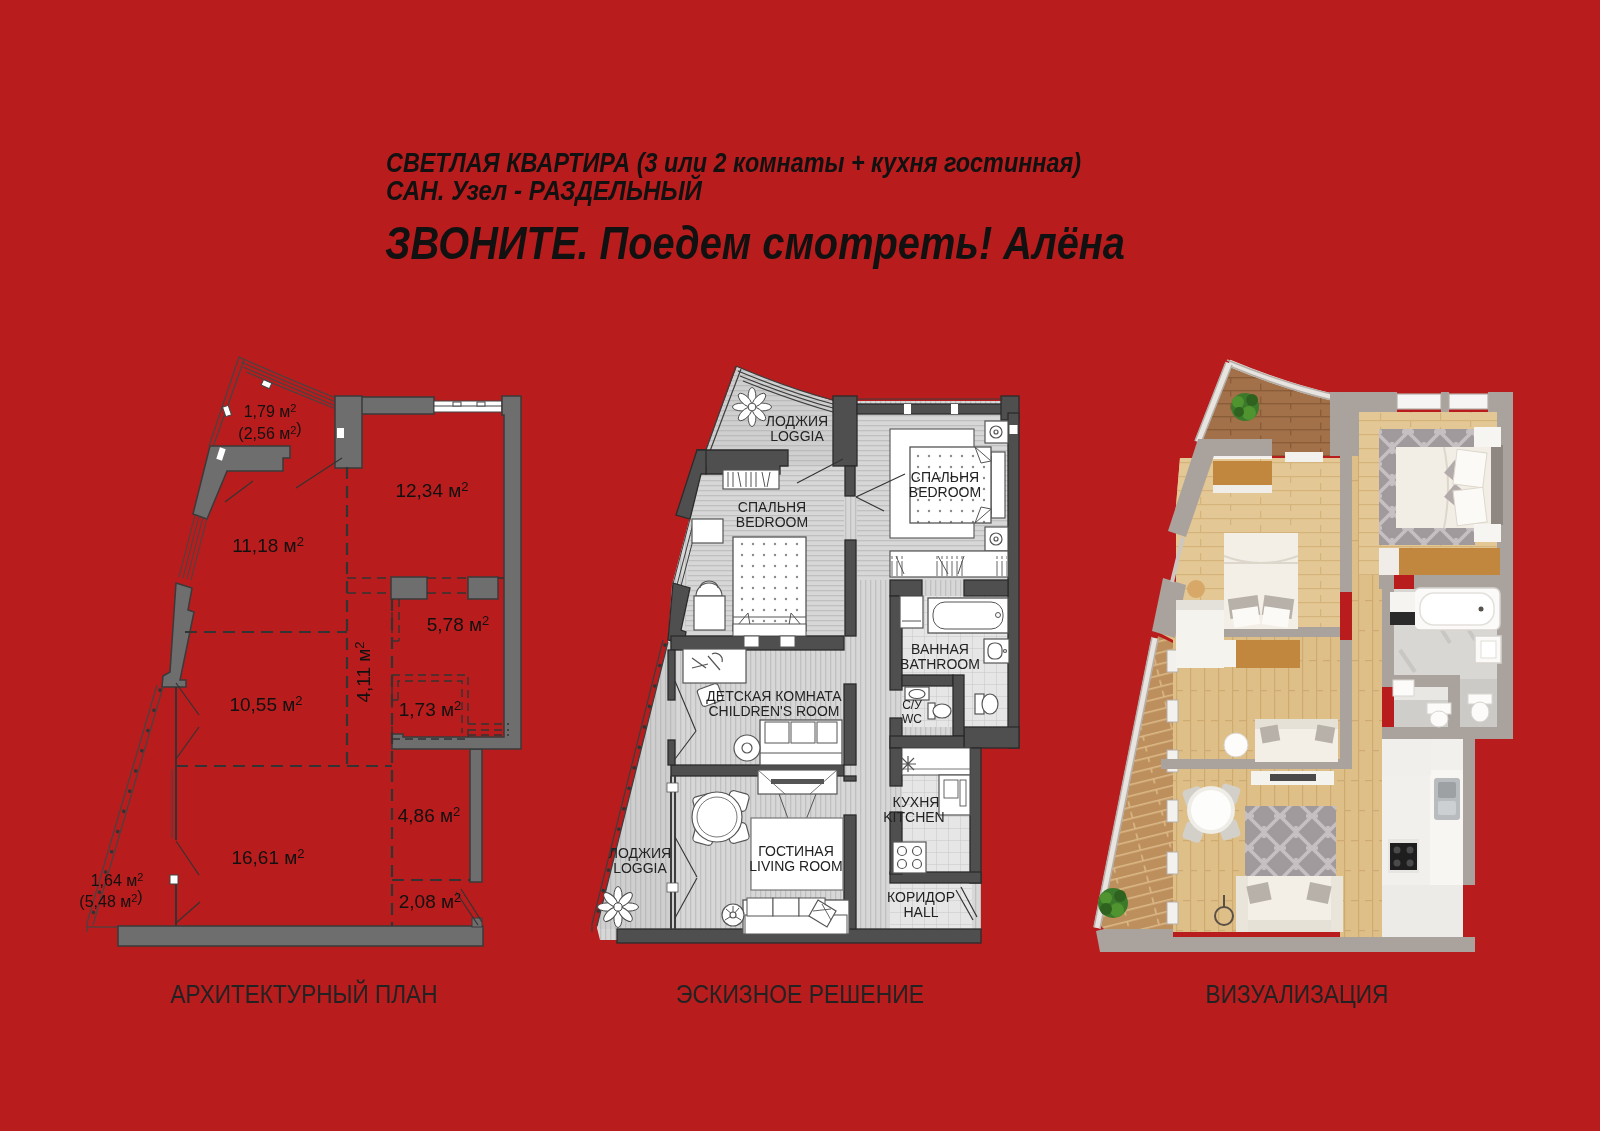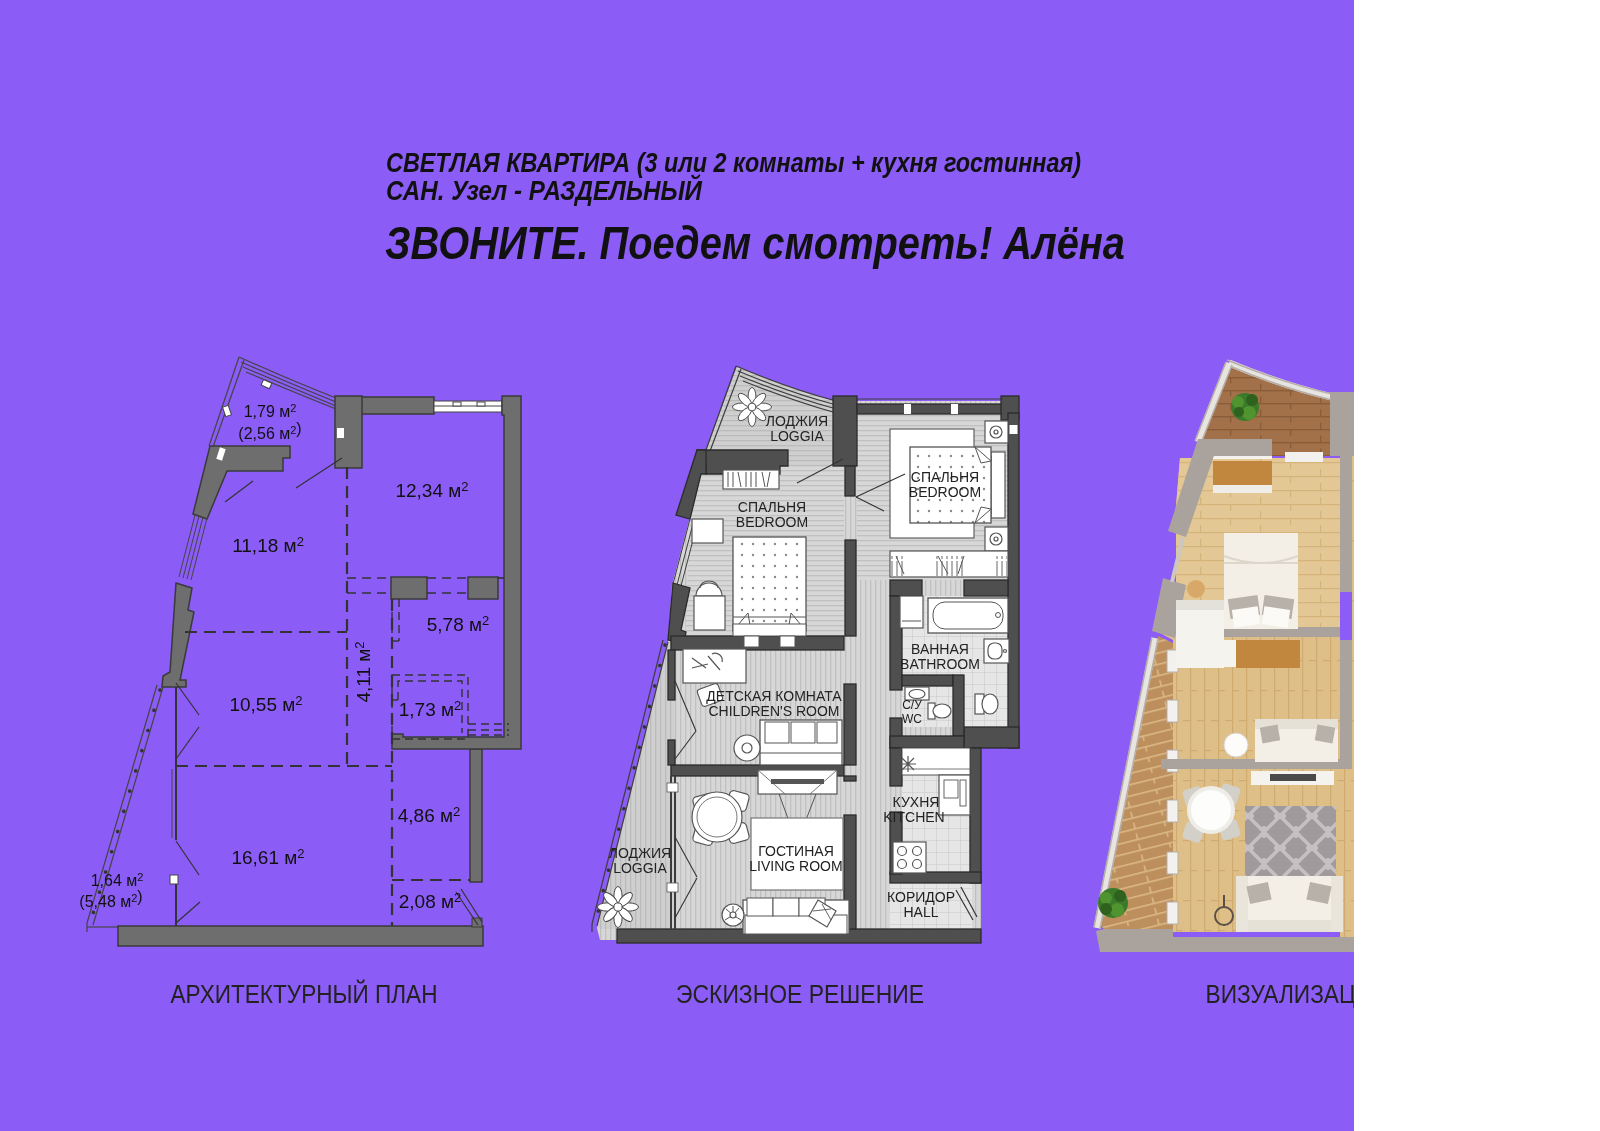--- a/index.html
+++ b/index.html
@@ -1,16 +1,16 @@
 <!DOCTYPE html>
 <html><head>
 <meta charset="utf-8">
 <style>
   html,body{margin:0;padding:0;background:#ffffff;}
-  #page{position:relative;width:1354px;height:1131px;background:#8b5cf6;overflow:hidden;}
+  #page{position:relative;width:1600px;height:1131px;background:#b91c1c;overflow:hidden;}
   svg text{font-family:"Liberation Sans",sans-serif;}
 </style>
 </head>
 <body>
 <div id="page">
 <svg width="1600" height="1131" viewBox="0 0 1600 1131">
 <defs>
   <pattern id="vstripe" width="5" height="10" patternUnits="userSpaceOnUse">
     <rect width="5" height="10" fill="#d7d7d7"></rect>
     <rect x="0" width="1.3" height="10" fill="#c0c0c0"></rect>

